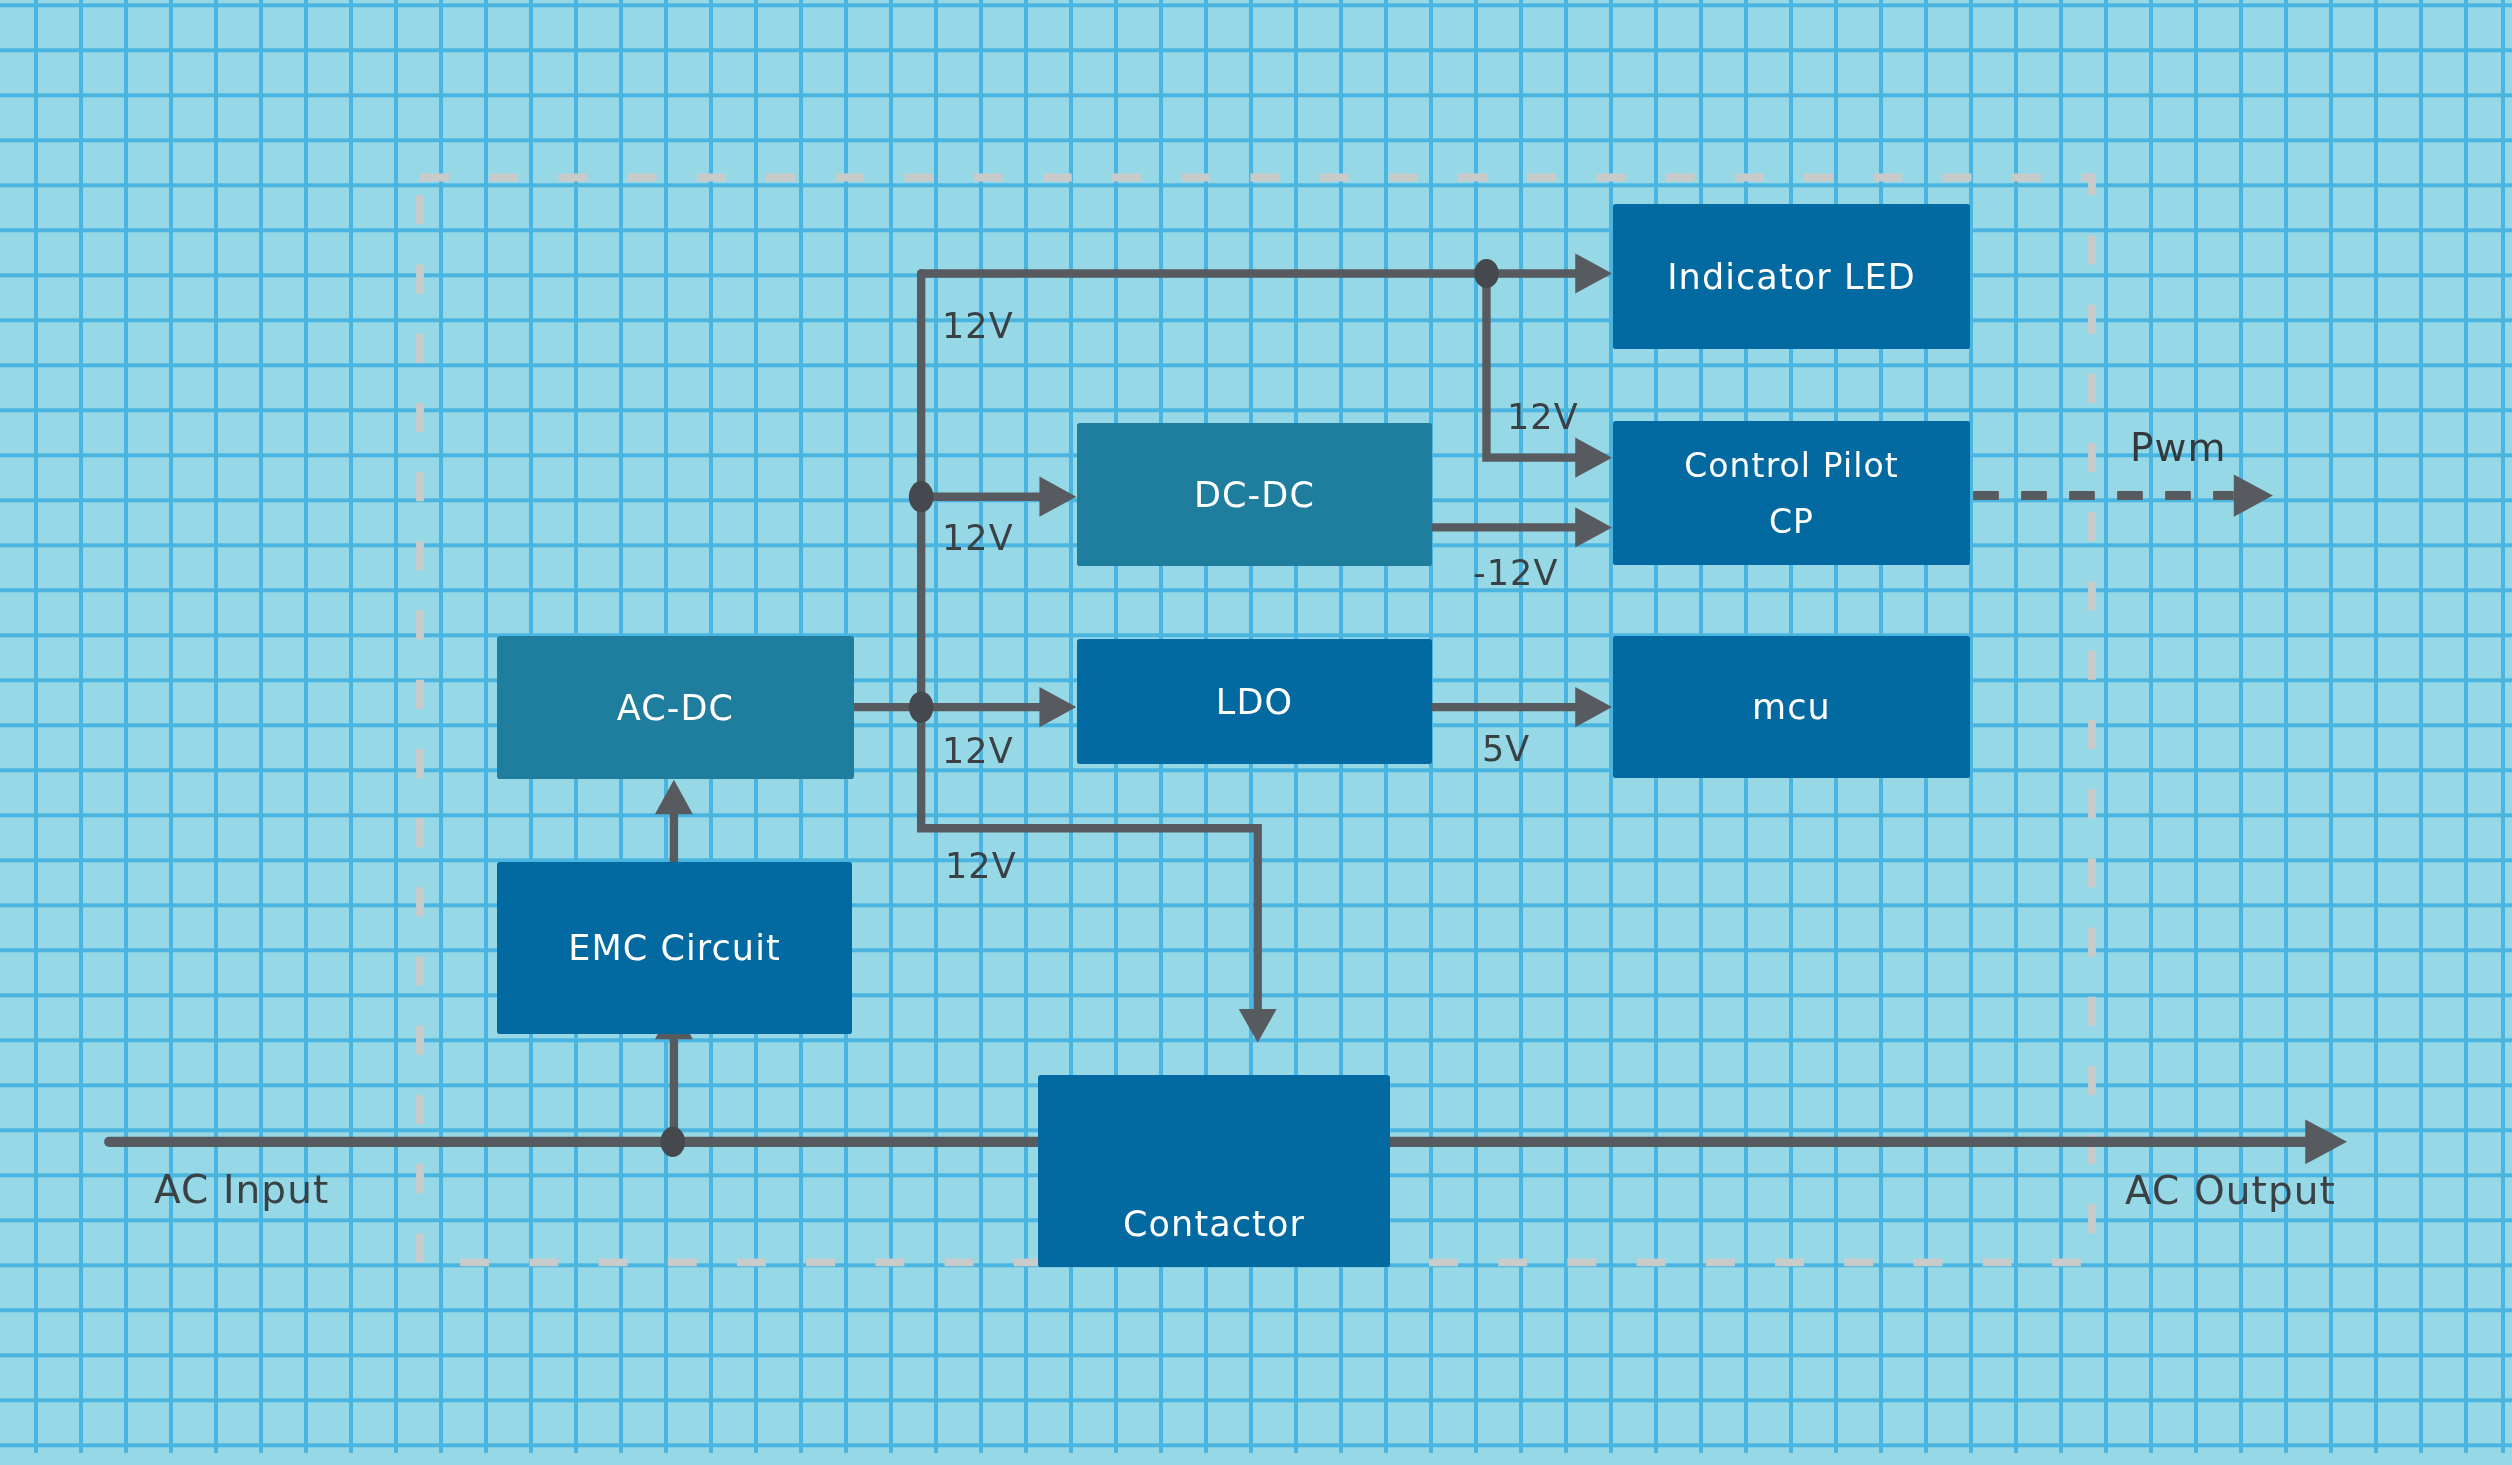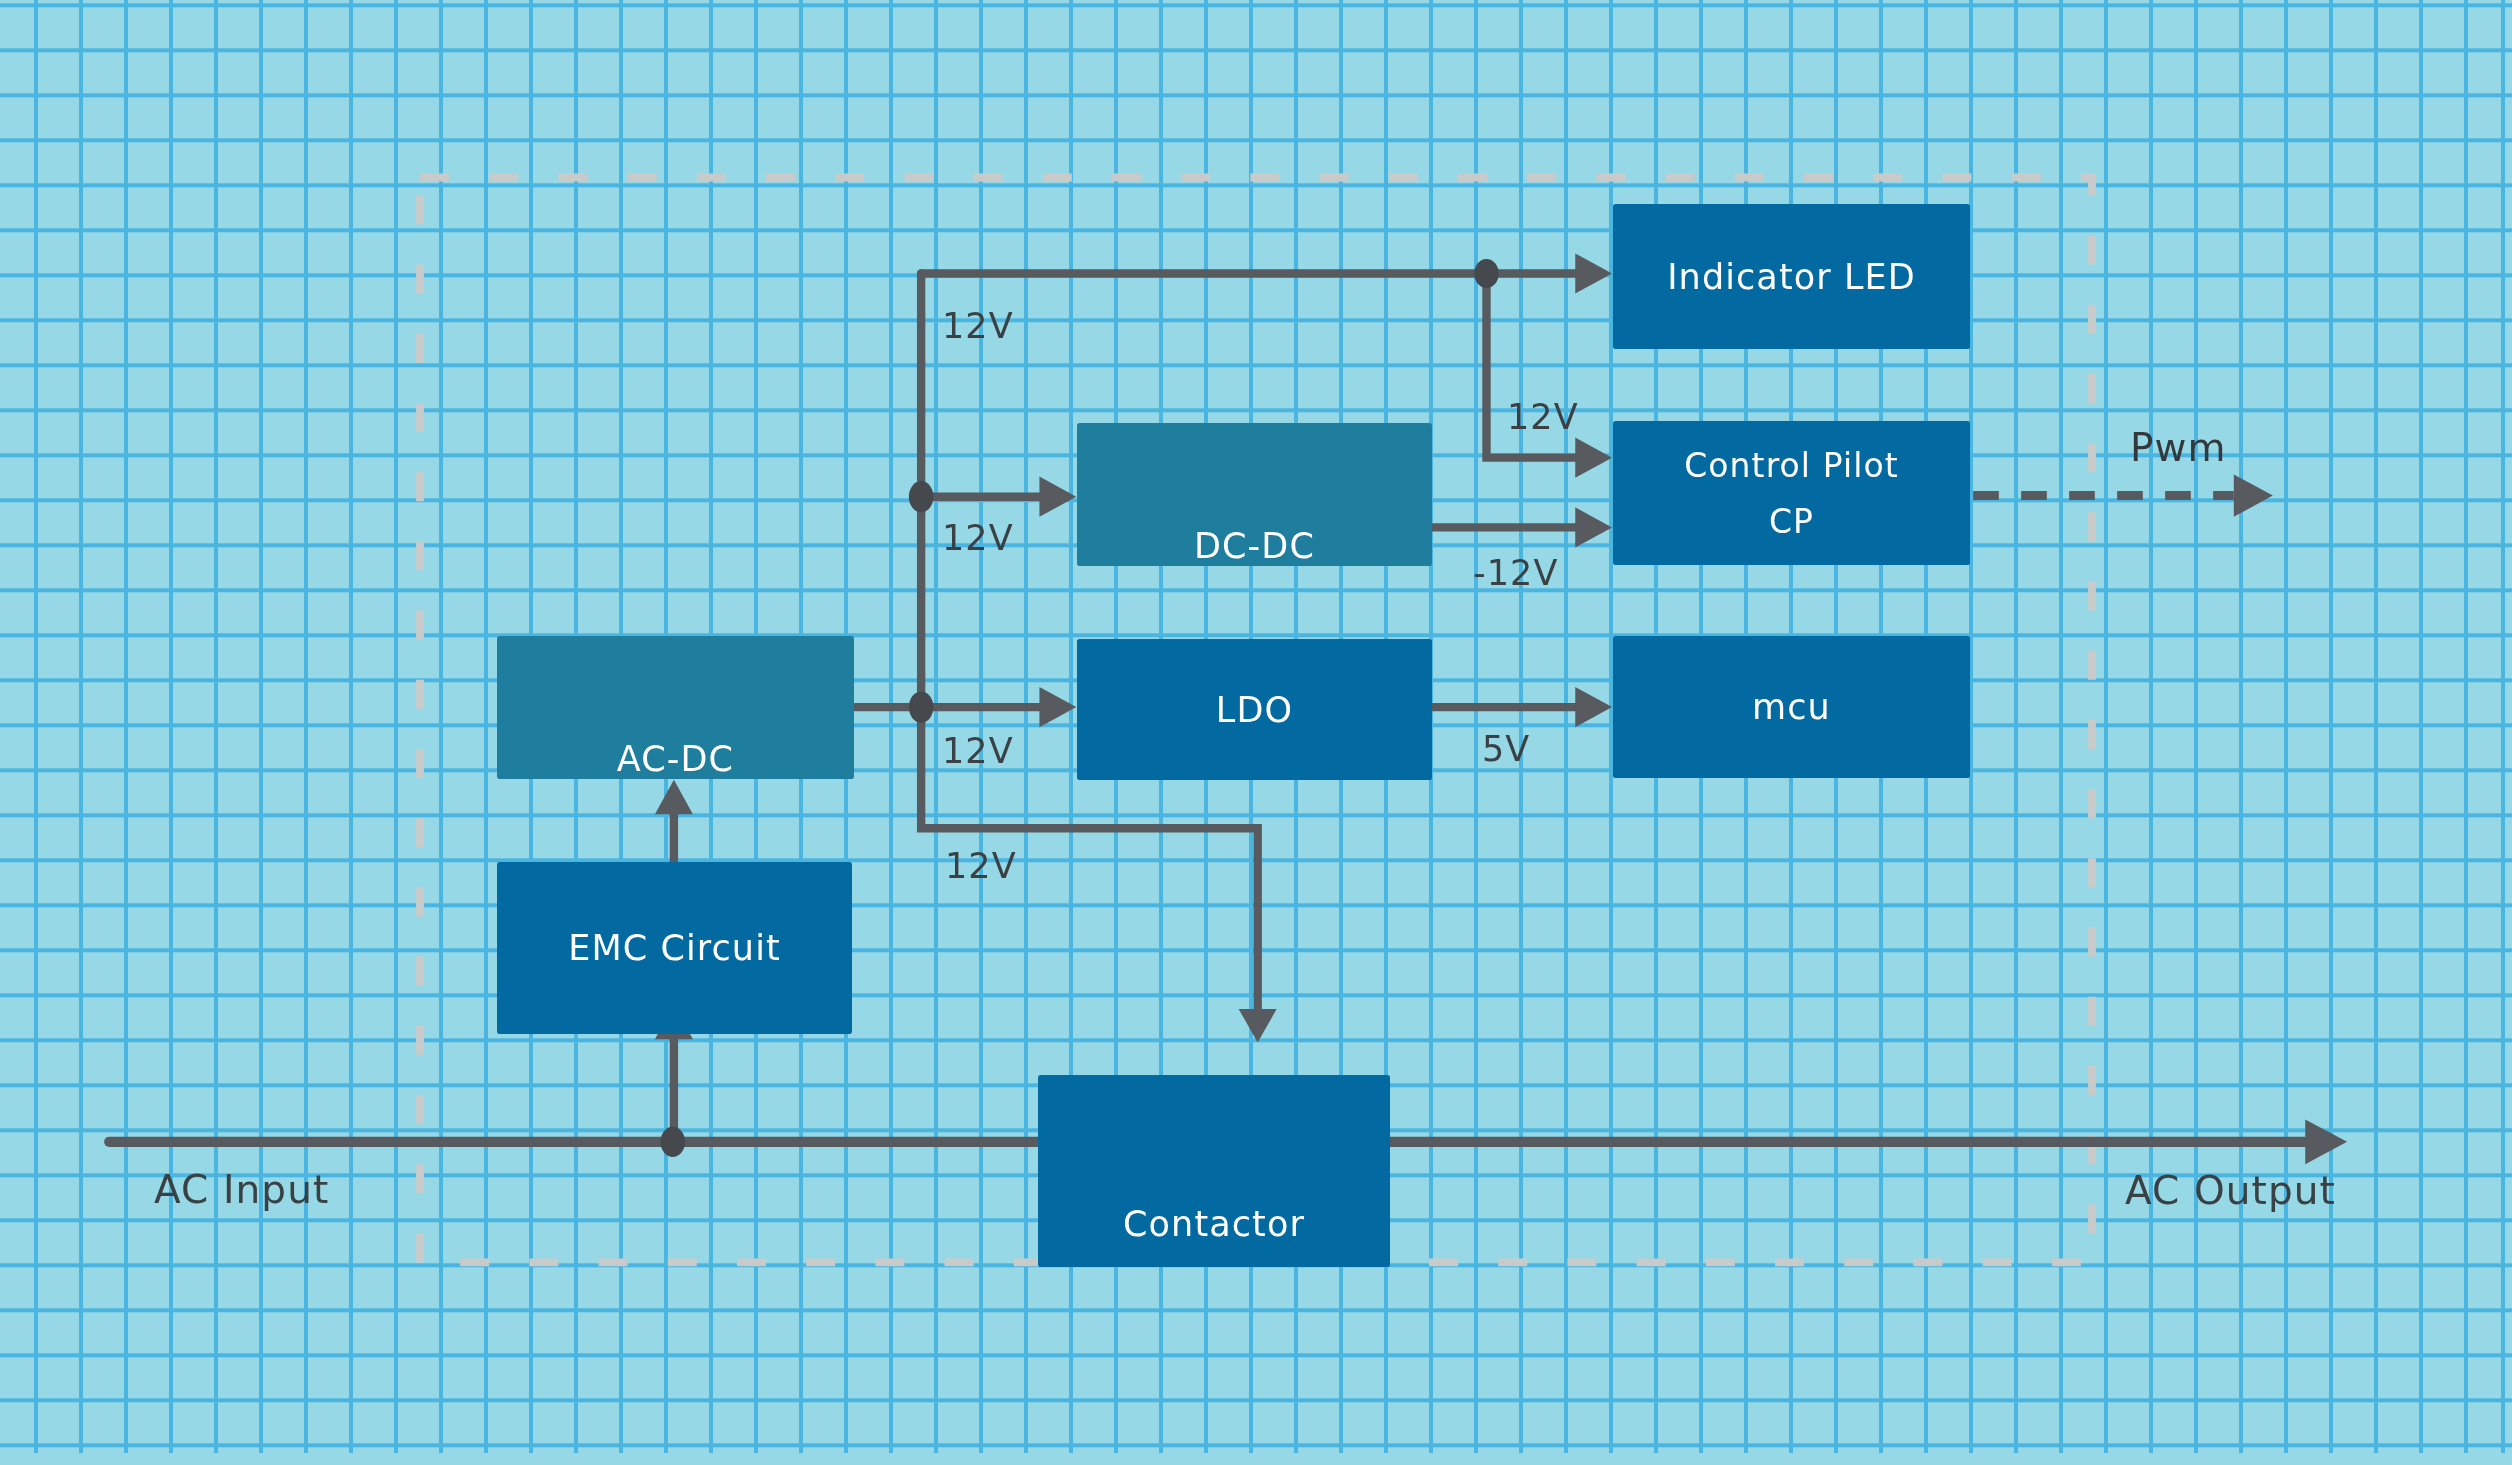--- a/index.html
+++ b/index.html
@@ -6,21 +6,21 @@
   body{width:2512px;height:1465px;overflow:hidden;font-family:"DejaVu Sans",sans-serif;}
   .canvas{position:relative;width:2512px;height:1465px;background:#96d8e6;}
   .grid{position:absolute;left:0;top:0;width:2512px;height:1453px;
     background-image:
       repeating-linear-gradient(90deg,#4ab5e1 0,#4ab5e1 3.9px,transparent 3.9px,transparent 45px),
       repeating-linear-gradient(180deg,#4ab5e1 0,#4ab5e1 3.9px,transparent 3.9px,transparent 45px);
     background-position:-11px 3.3px;}
   .layer{position:absolute;left:0;top:0;}
   .box{position:absolute;display:flex;align-items:center;justify-content:center;
        color:#ffffff;font-size:35px;letter-spacing:1.1px;border-radius:2.8px;text-align:center;}
-  .box.teal{background:#1f7e9d;align-items:flex-end;}
+  .box.teal{background:#1f7e9d;}
   .box.gray{background:#0369a1;}
   .box.two-line{flex-direction:column;gap:17px;}
   .box.bottom-label{align-items:flex-end;padding-bottom:23.4px;box-sizing:border-box;}
   .wire-label{position:absolute;color:#3a4145;font-size:35px;letter-spacing:1.1px;white-space:nowrap;}
   .endpoint-label{position:absolute;color:#3a4145;font-size:39px;letter-spacing:1.1px;white-space:nowrap;}
 </style>
 </head>
 <body>
 
 <div class="canvas">
@@ -81,21 +81,21 @@
   </div>
 
   <div class="box teal" style="left:497px;top:636px;width:357px;height:143px;">
     <span>AC-DC</span>
   </div>
 
   <div class="box teal" style="left:1077px;top:423px;width:355px;height:143px;">
     <span>DC-DC</span>
   </div>
 
-  <div class="box gray" style="left:1077px;top:639px;width:355px;height:141px;justify-content:center;">
+  <div class="box gray" style="left:1077px;top:639px;width:355px;height:125px;justify-content:center;">
     <span>LDO</span>
   </div>
 
   <div class="box gray" style="left:1613px;top:204px;width:357px;height:145px;">
     <span>Indicator LED</span>
   </div>
 
   <div class="box gray two-line" style="left:1613px;top:421px;width:357px;height:144px;font-size:33px;">
     <span>Control Pilot</span>
     <span>CP</span>

